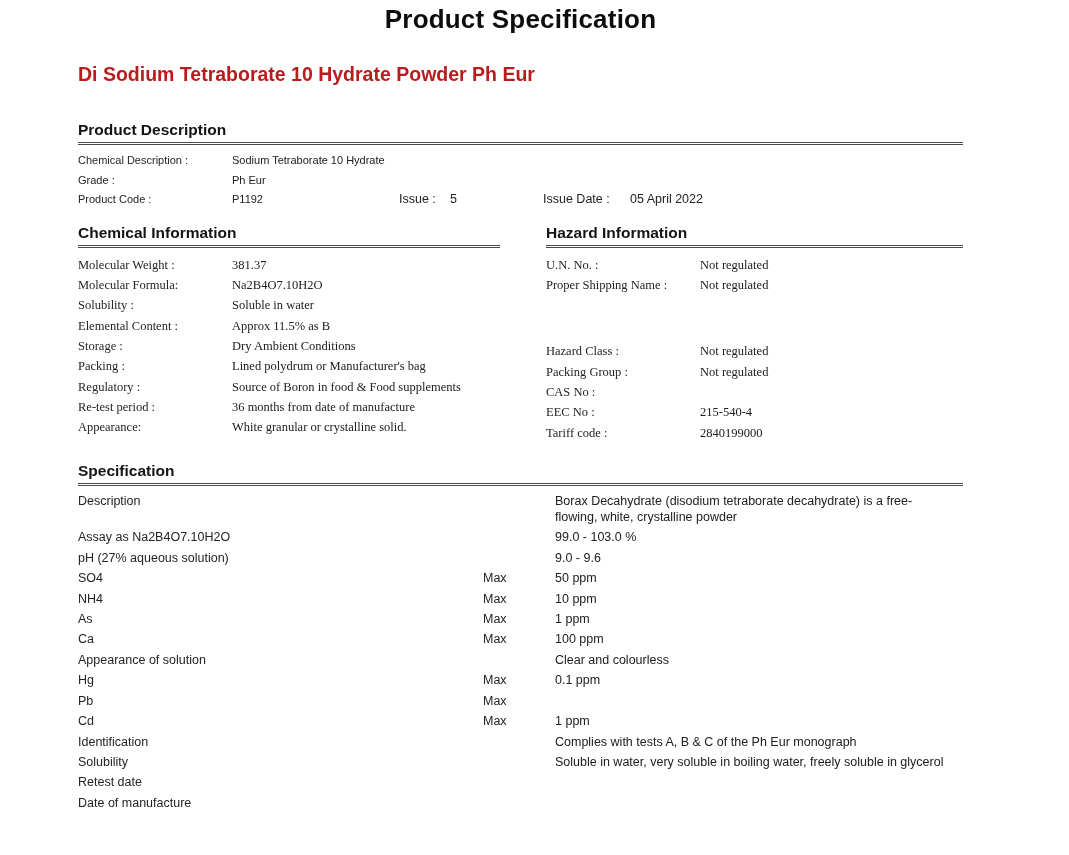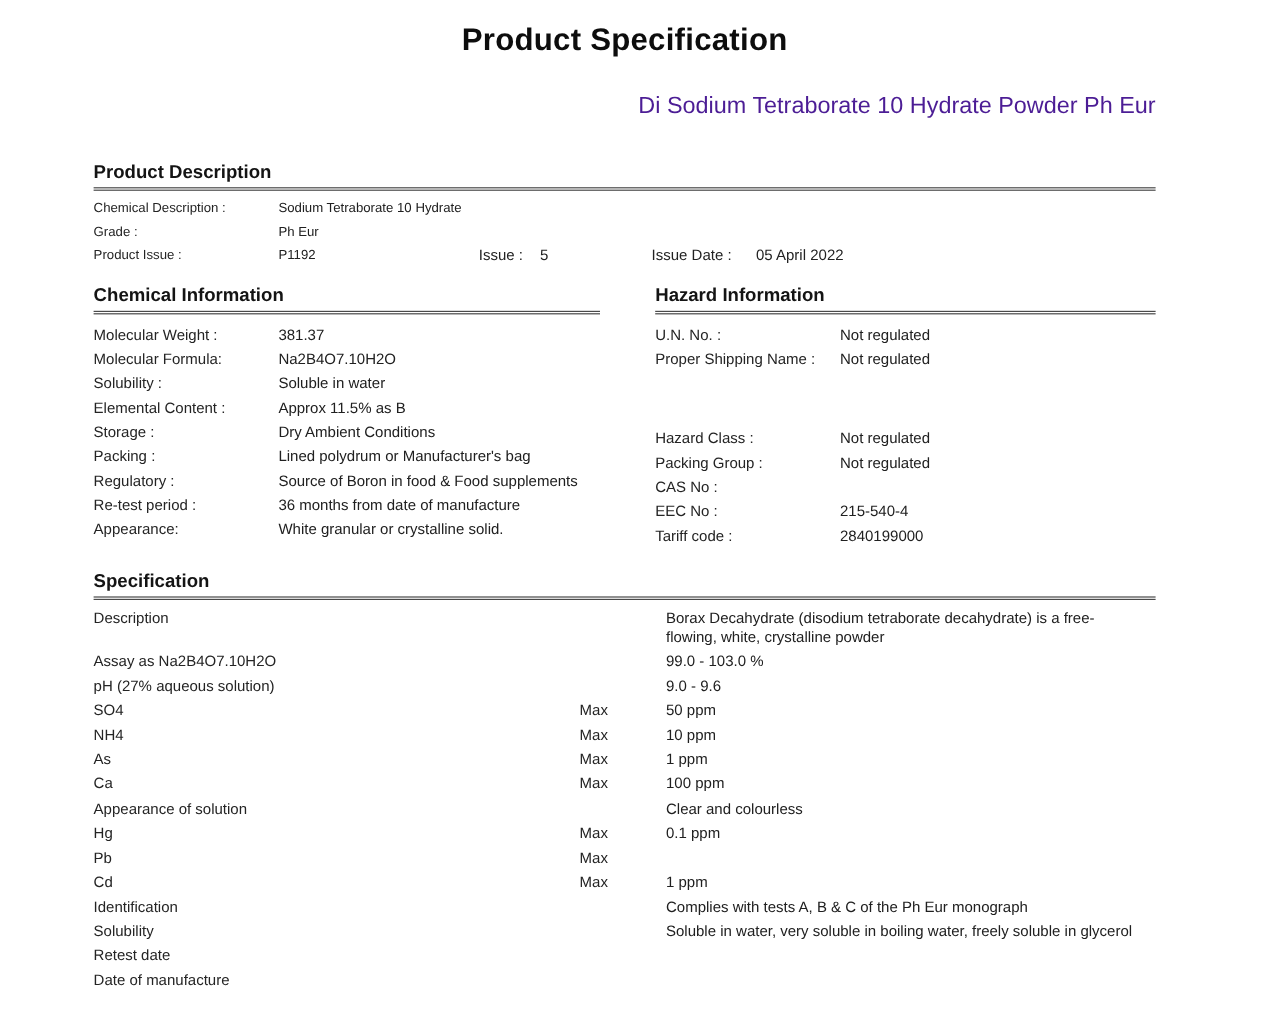--- a/index.html
+++ b/index.html
@@ -7,35 +7,34 @@
   body {
     width:1069px; height:855px;
     font-family:"Liberation Sans", sans-serif;
     color:#222222;
     overflow:hidden;
   }
   .page {
     position:relative;
     width:1069px; height:855px;
     background:#ffffff;
-    padding:18px 106px 0 78px;
+    padding:4px 106px 0 78px;
   }
   .doc-title {
     text-align:center;
     font-size:26px;
     font-weight:bold;
     color:#0d0d0d;
     letter-spacing:0.2px;
   }
   .product-name {
     margin-top:28px;
     font-size:19.5px;
-    font-weight:normal;
-    color:#4c1d95;
-    text-align:right;
+    font-weight:bold;
+    color:#b91c1c;
   }
   .section-heading {
     font-size:15.5px;
     font-weight:bold;
     color:#141414;
     line-height:19px;
     padding-bottom:3px;
     border-bottom:3px double #4a4a4a;
   }
   
@@ -51,21 +50,21 @@
   .issue-overlay span { position:absolute; white-space:nowrap; }
   .issue-label      { left:321px; }
   .issue-value      { left:372px; }
   .issue-date-label { left:465px;text-align:right; }
   .issue-date-value { left:552px;text-align:center; }
   
   .two-col { display:flex; margin-top:13px; }
   .col-left  { width:422px; flex:0 0 422px; margin-right:46px; }
   .col-right { width:417px; flex:0 0 417px; }
   .info-rows { margin-top:7px; }
-  .info-row { display:flex; line-height:20.3px; font-size:12.5px; }
+  .info-row { display:flex; line-height:20.3px; font-size:12.5px;font-family:Liberation Serif, serif; }
   .info-row .row-label { width:154px; flex:0 0 154px; color:#242424; }
   .info-row .row-value { flex:1; color:#202020; }
   #hazard-rows div.info-row:nth-of-type(3) { margin-top:46px; }
   
   .spec-section { margin-top:18px; }
   .spec-rows { margin-top:6px; }
   .spec-row { display:flex; line-height:20.4px; font-size:12.5px; }
   .spec-row .spec-name  { width:405px; flex:0 0 405px; color:#242424; }
   .spec-row .spec-limit { width:72px;  flex:0 0 72px;  color:#242424; }
   .spec-row .spec-value { flex:1; color:#202020; white-space:nowrap; }
@@ -96,21 +95,21 @@
           <span class="row-label">Chemical Description :</span>
           <span class="row-value">Sodium Tetraborate 10 Hydrate</span>
         </div>
 
         <div class="pd-row">
           <span class="row-label">Grade :</span>
           <span class="row-value">Ph Eur</span>
         </div>
 
         <div class="pd-row">
-          <span class="row-label">Product Issue :</span>
+          <span class="row-label">Product Code :</span>
           <span class="row-value">P1192</span>
         </div>
       </div>
   </div>
 
   <div class="two-col">
     <div class="col-left">
       <div class="section-heading">Chemical Information</div>
       <div class="info-rows" id="chemical-rows">
 

